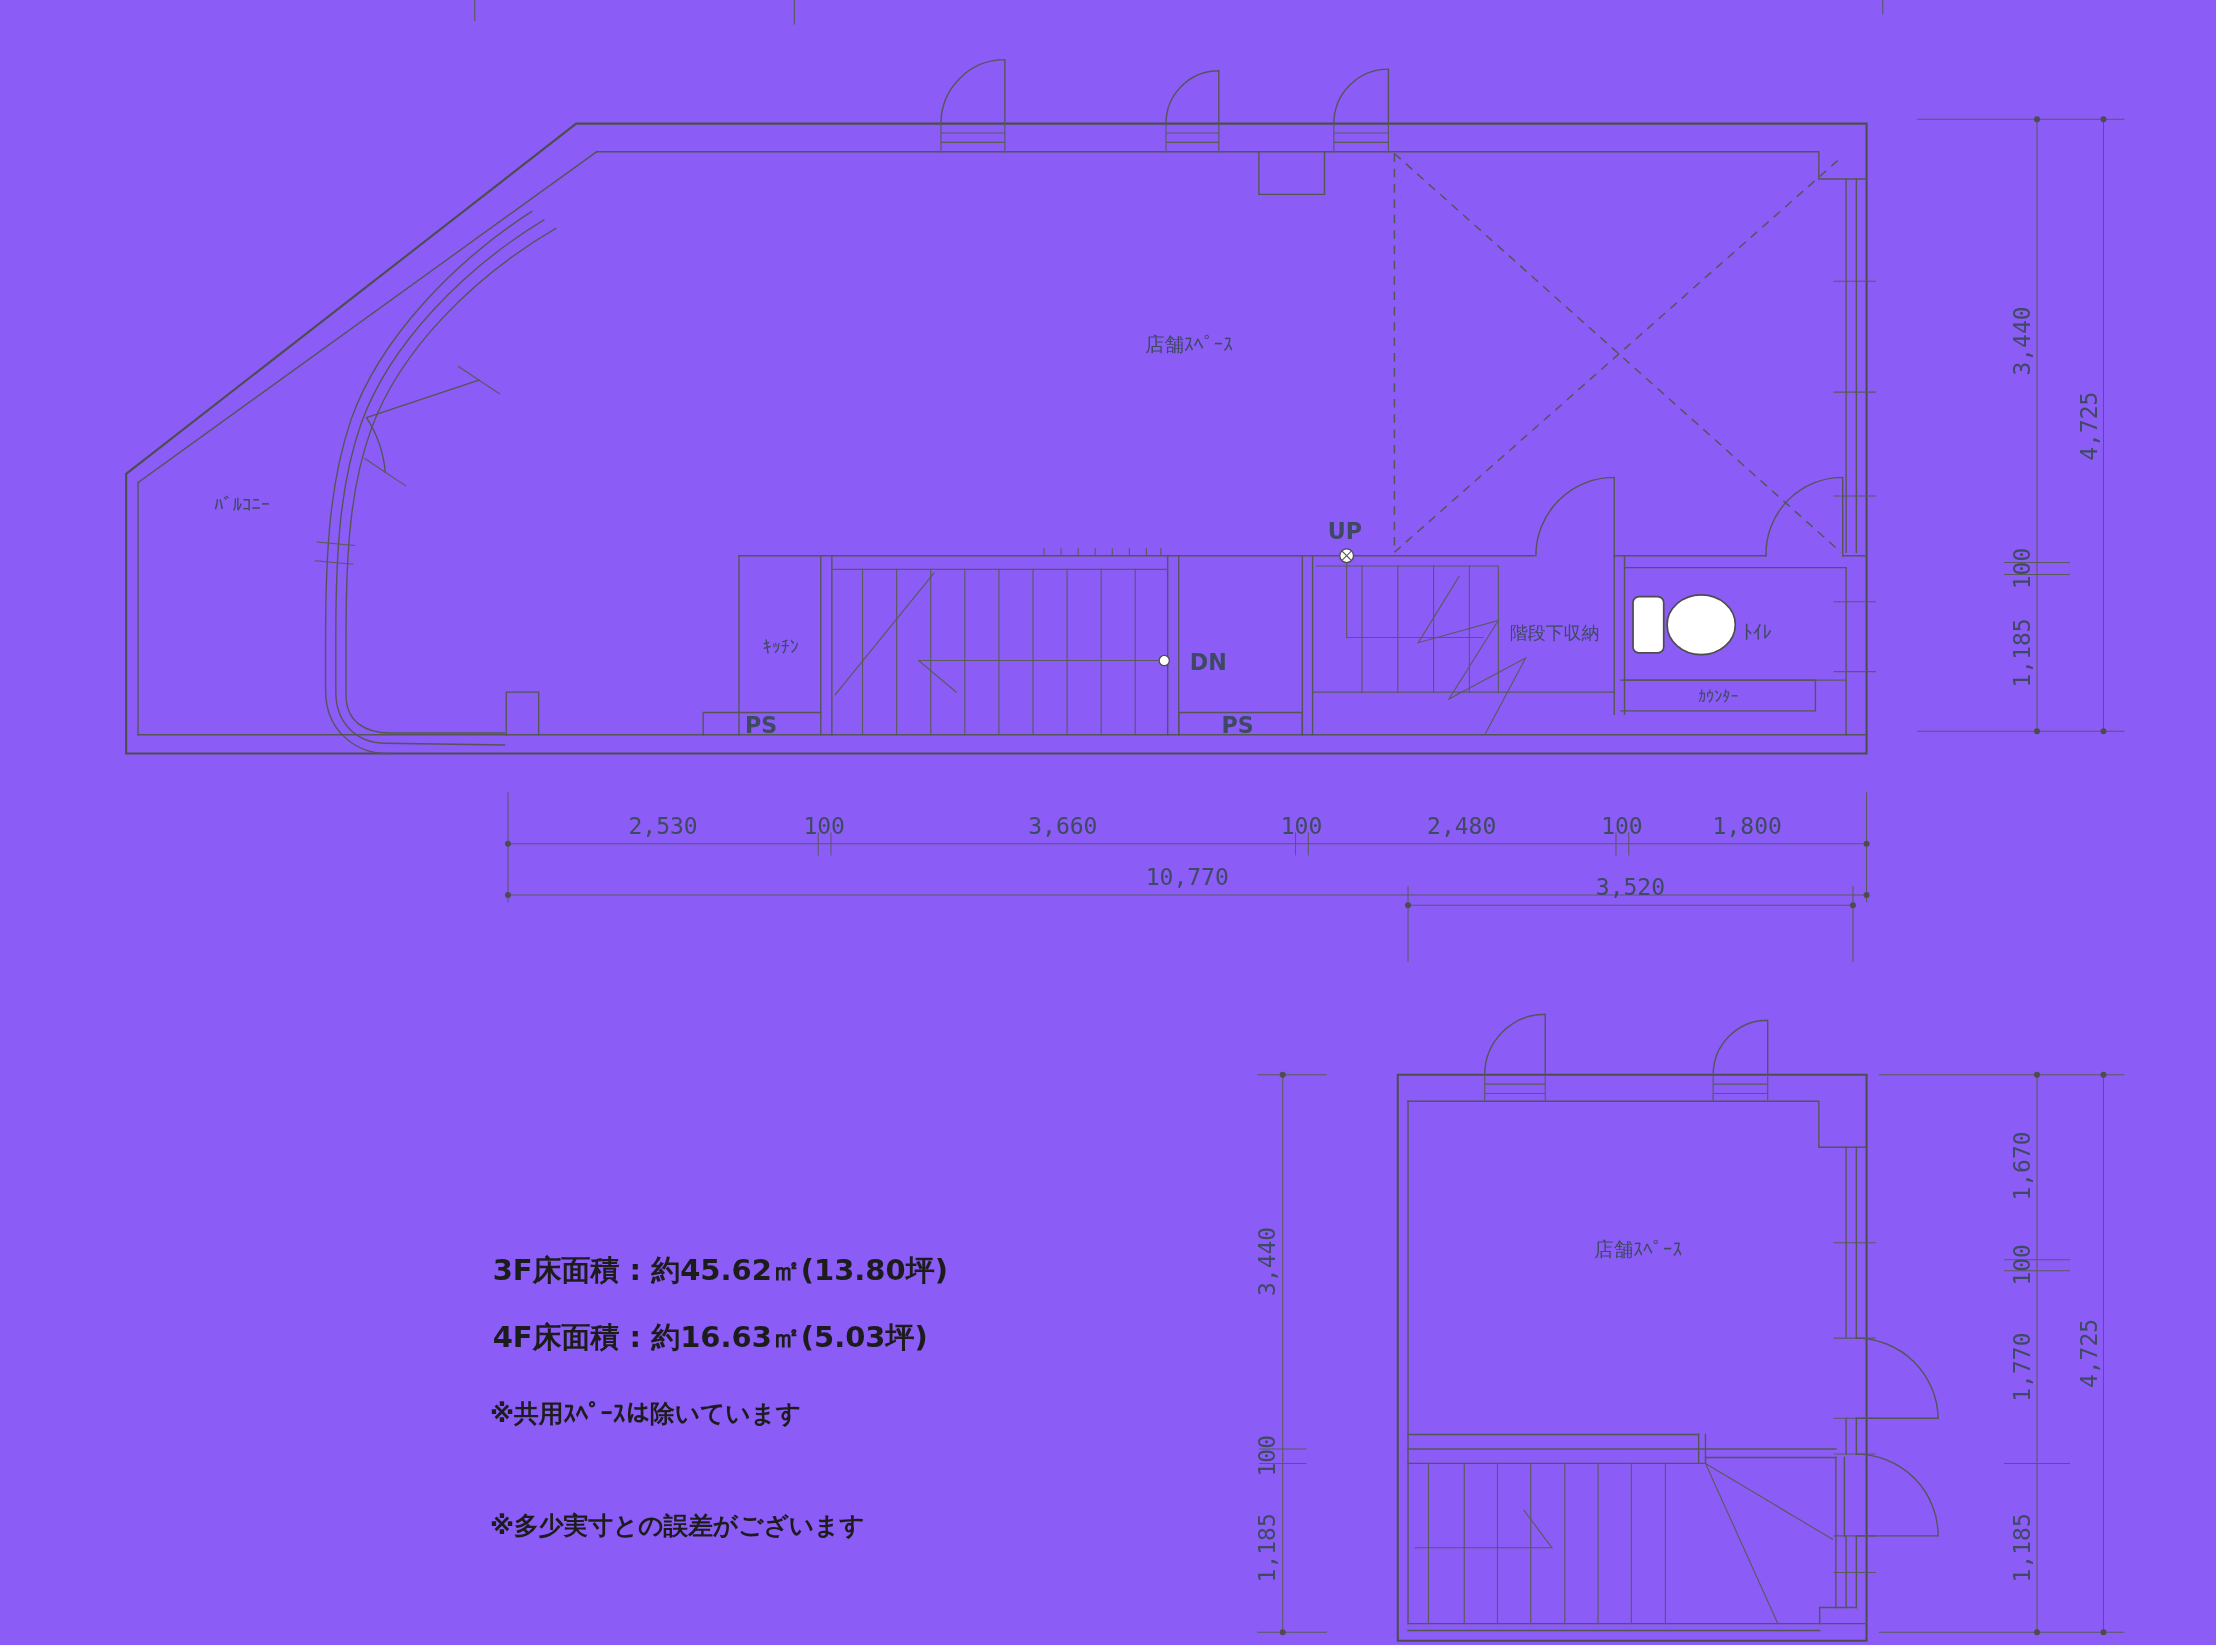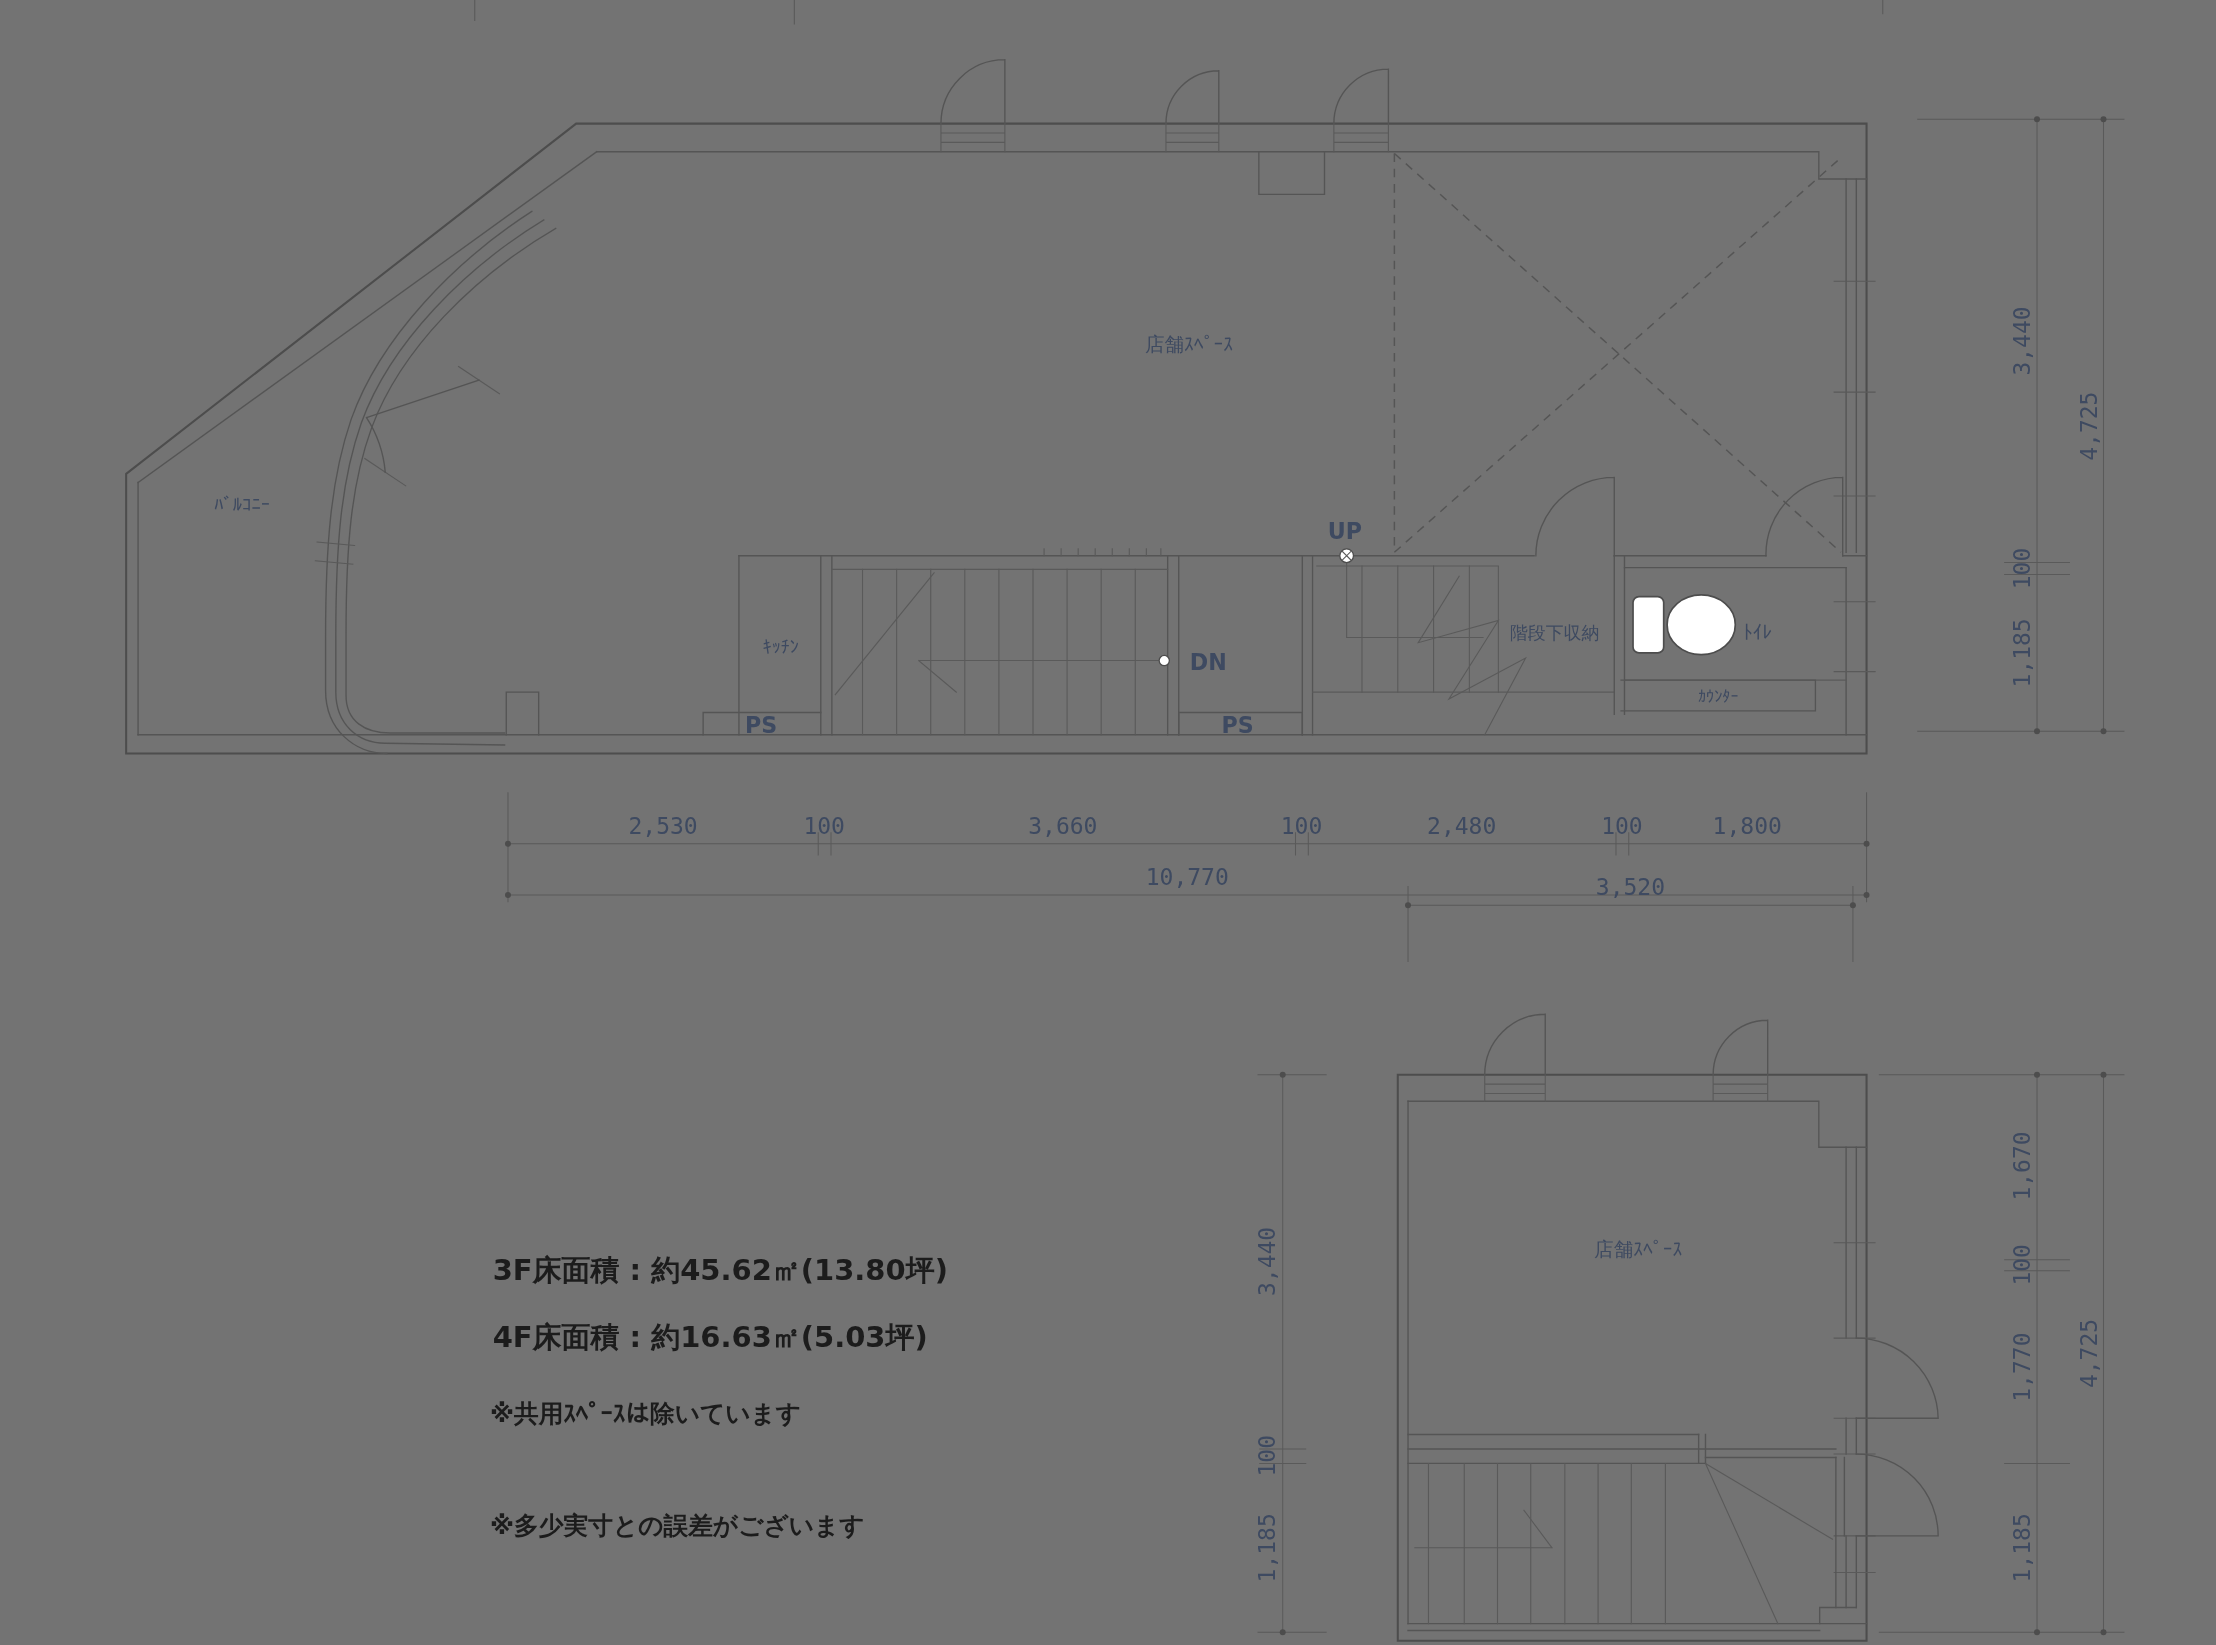--- a/index.html
+++ b/index.html
@@ -1,16 +1,16 @@
 <!DOCTYPE html>
 <html style="font-size:13.6px"><head>
 <meta charset="utf-8">
 <style>
   html,body{margin:0;padding:0;background:#ffffff;}
-  .canvas{position:relative;width:2216px;height:1645px;background:#737373;overflow:hidden;}
+  .canvas{position:relative;width:2216px;height:1645px;background:#8b5cf6;overflow:hidden;}
   svg{display:block;}
   .wall{stroke:#4d4d4d;stroke-width:2.4;fill:none;stroke-linecap:square;}
   .wall2{stroke:#555555;stroke-width:1.6;fill:none;stroke-linecap:square;}
   .thin{stroke:#5a5a5a;stroke-width:1.3;fill:none;stroke-linecap:square;}
   .dash{stroke:#555555;stroke-width:1.7;fill:none;stroke-dasharray:10 8;}
   .dim{stroke:#5a5a5a;stroke-width:1.2;fill:none;stroke-linecap:square;}
   .dimdot{fill:#4d4d4d;stroke:none;}
   .dimtext{font-family:"DejaVu Sans Mono","Liberation Mono",monospace;font-size:27px;fill:#3e4a61;}
   .lbl{font-family:"DejaVu Sans","Liberation Sans",sans-serif;fill:#3e4a61;}
   .lbl23{font-size:23px;}

